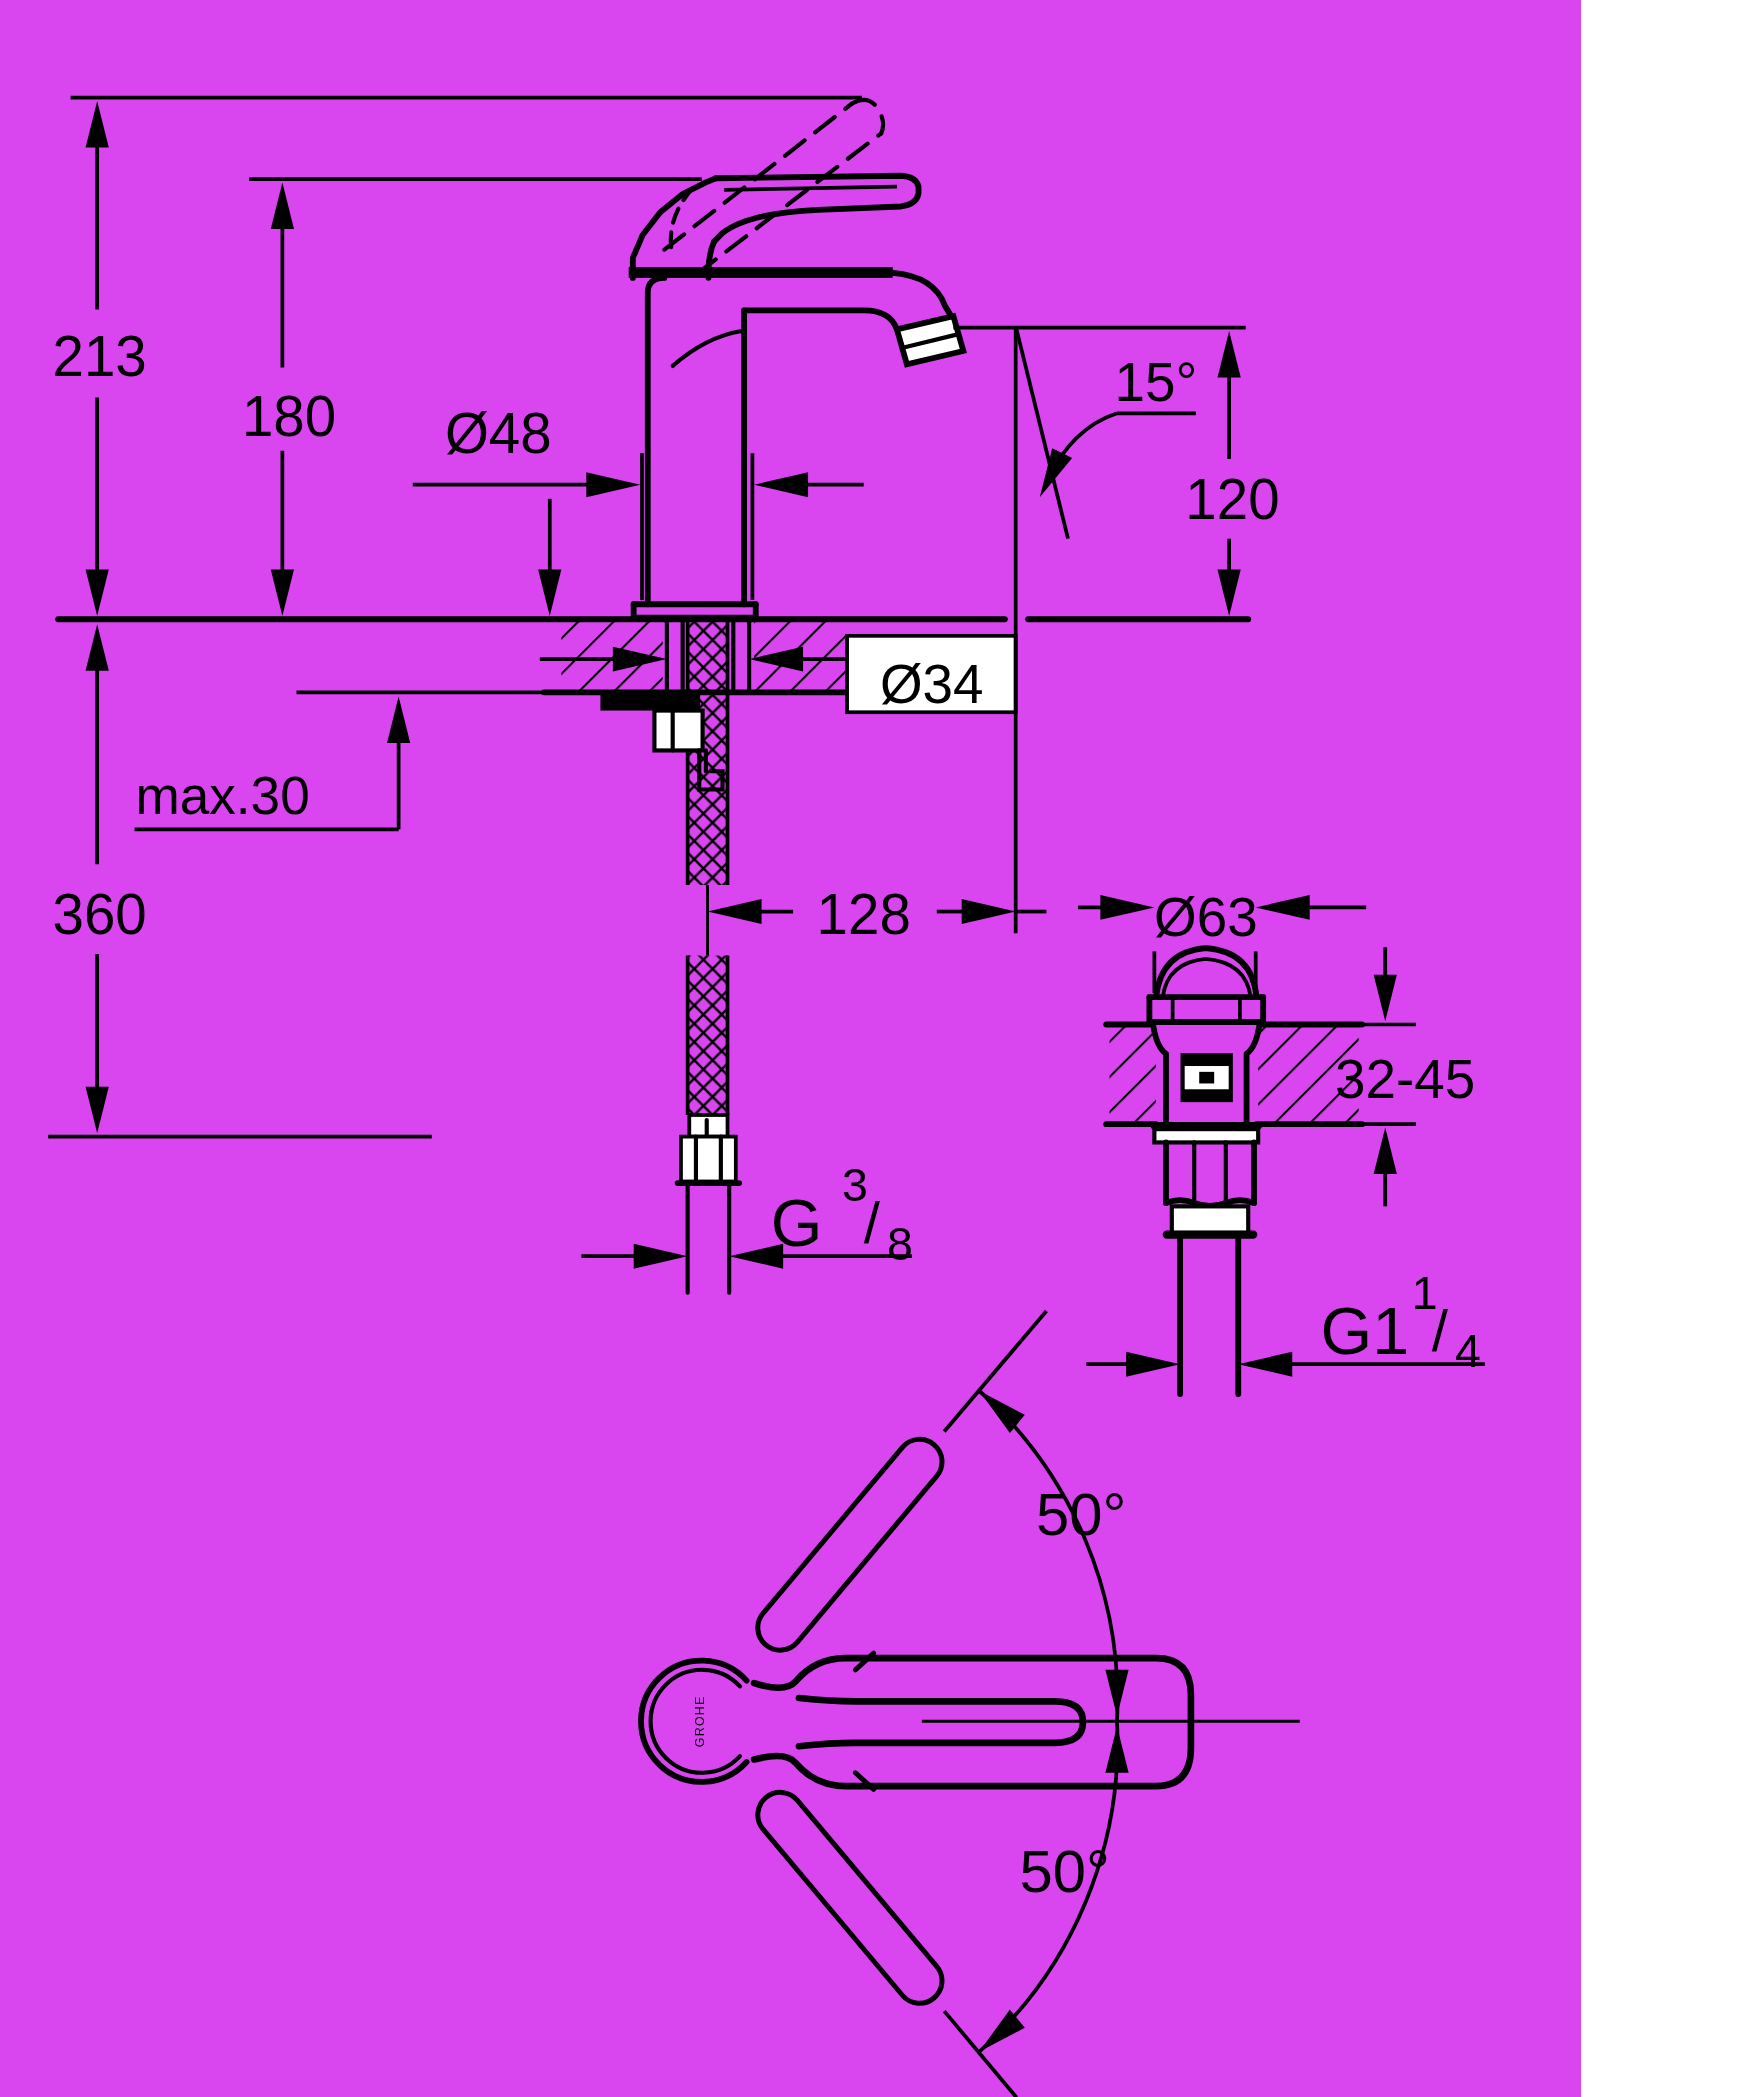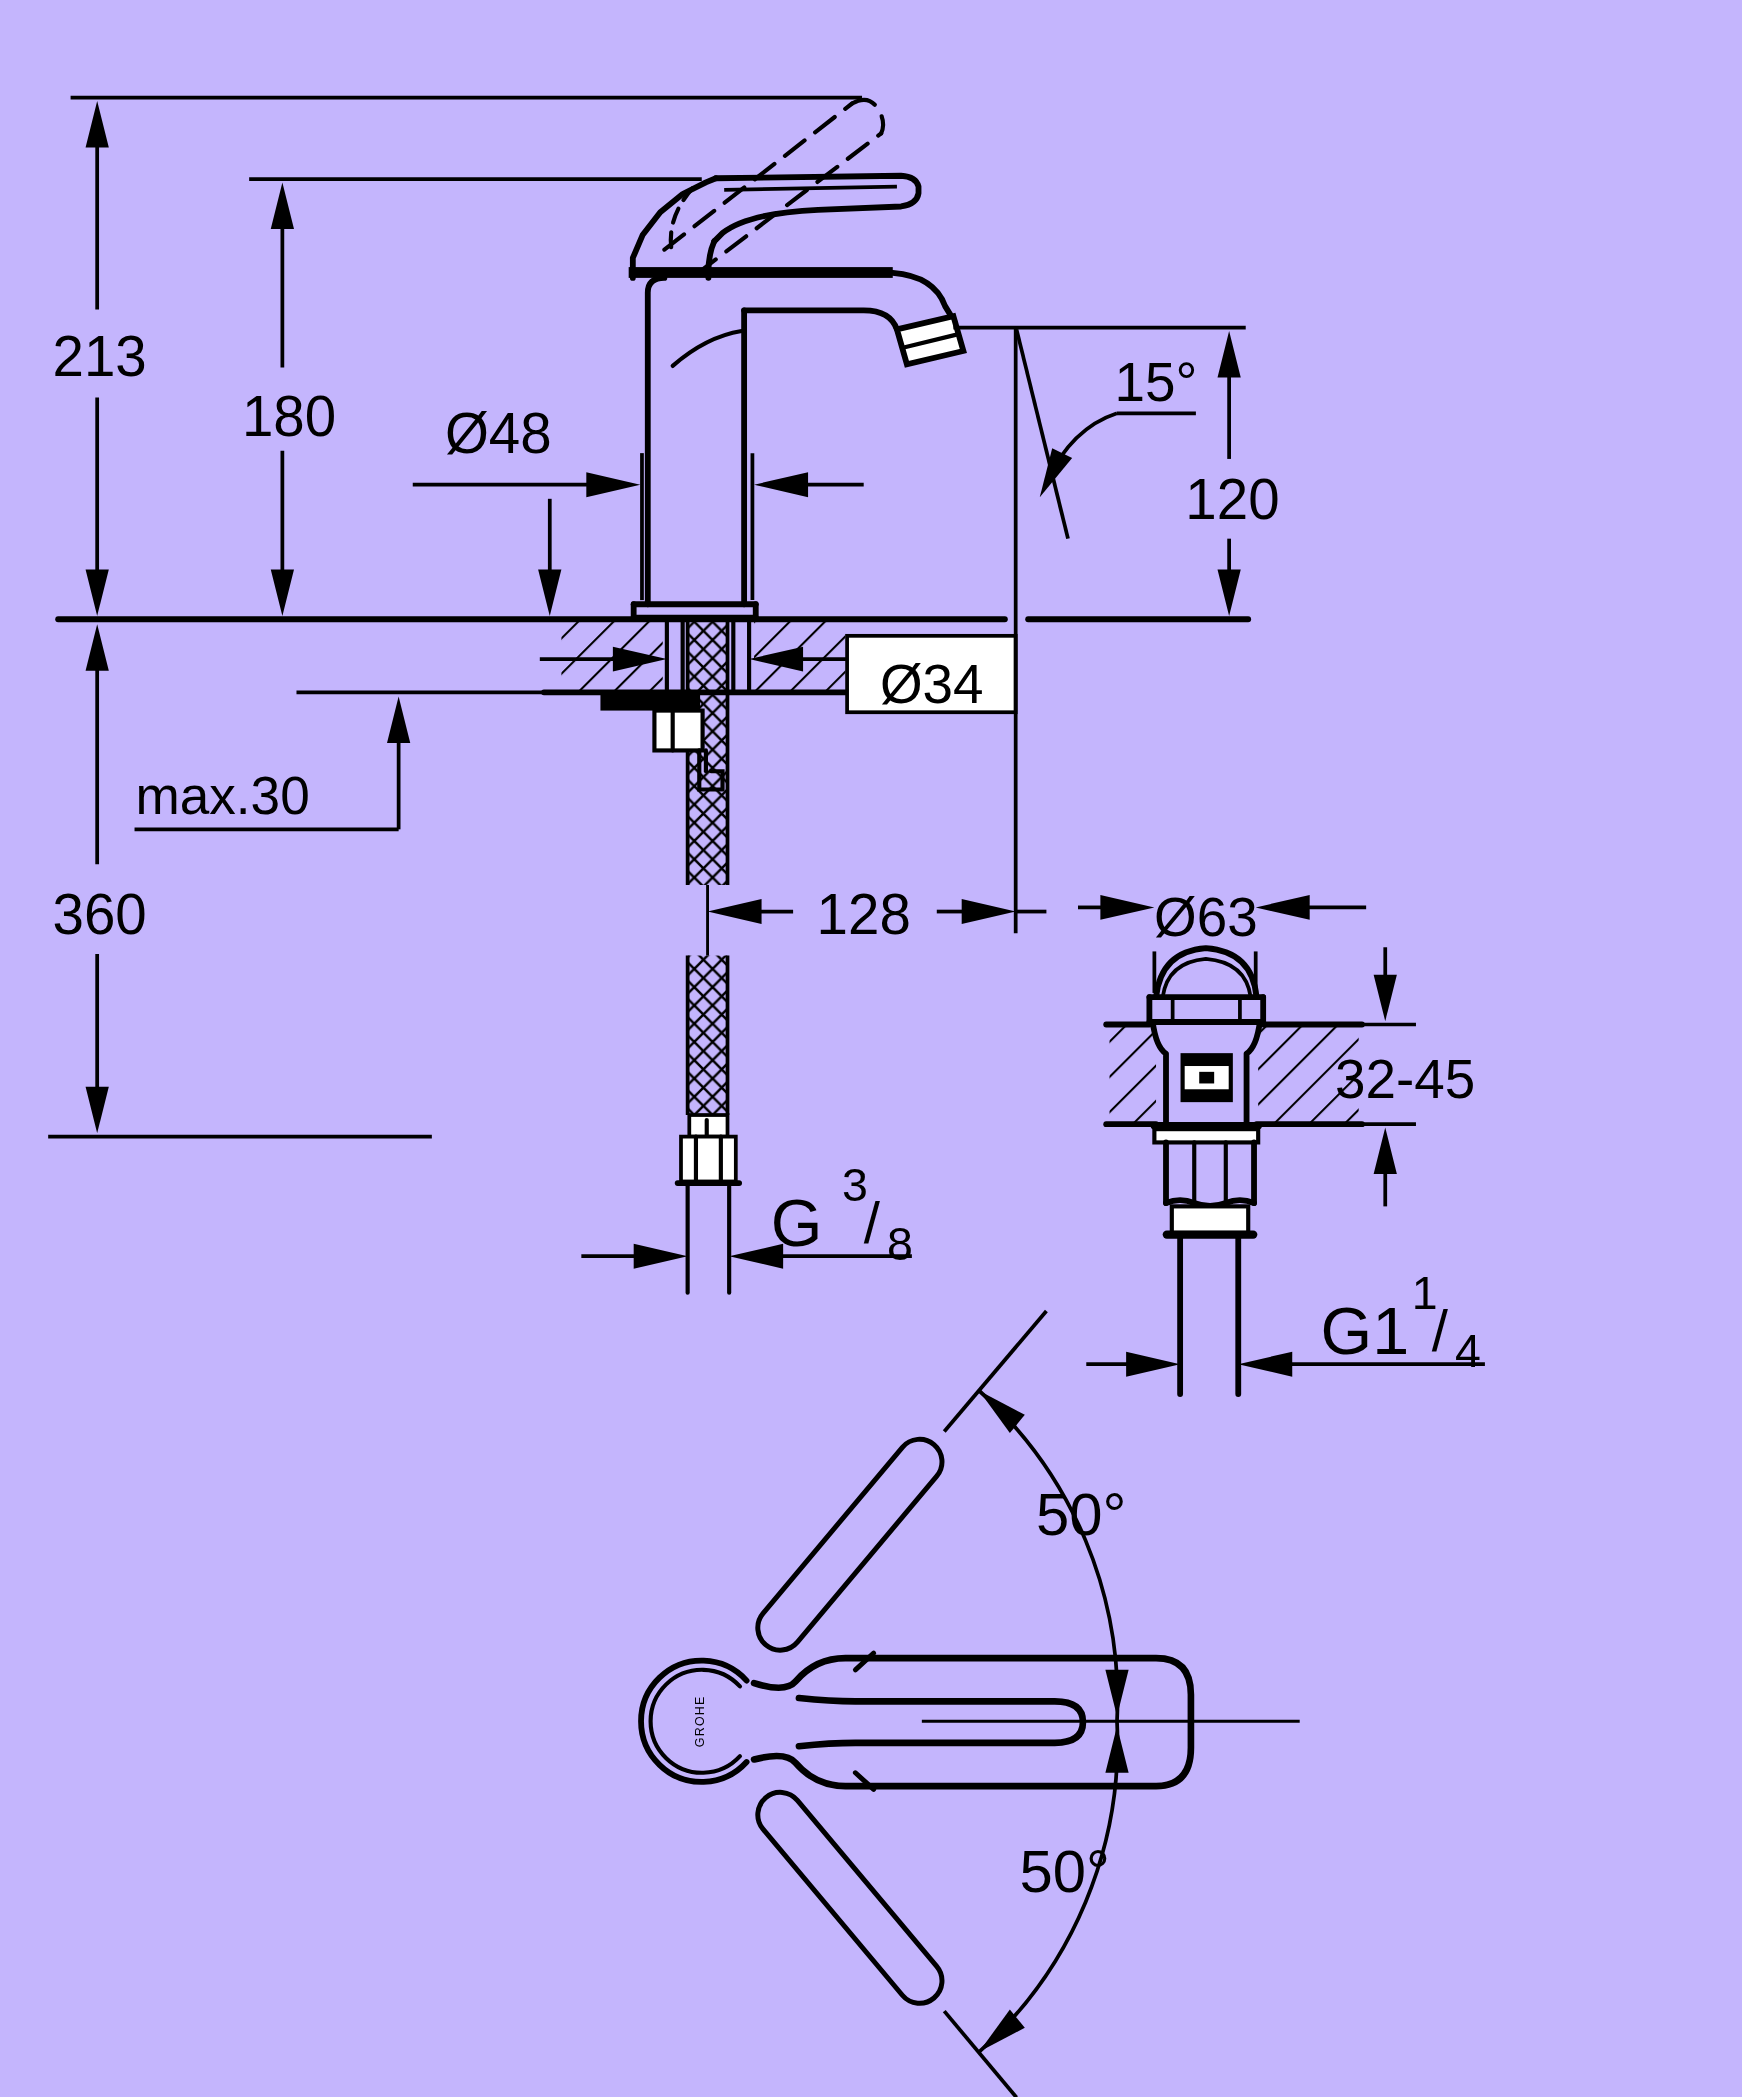--- a/index.html
+++ b/index.html
@@ -1,16 +1,16 @@
 <!DOCTYPE html>
 <html style="font-size:13.3px"><head>
 <meta charset="utf-8">
 <style>
   html,body{margin:0;padding:0;background:#ffffff;}
-  .stage{width:1742px;height:2098px;background:#c4b5fd;position:relative;}
+  .stage{width:1581px;height:2098px;background:#d946ef;position:relative;}
   svg{display:block;width:1749px;height:2098px;}
   text{font-family:"Liberation Sans", sans-serif; fill:#000; }
   .part{stroke:#000;stroke-width:7;fill:none;stroke-linecap:round;stroke-linejoin:round;}
   .part-thin{stroke:#000;stroke-width:5;fill:none;stroke-linecap:round;}
   .dim{stroke:#000;stroke-width:4.5;fill:none;stroke-linecap:butt;}
   .dim-thin{stroke:#000;stroke-width:3.5;fill:none;}
   .dash{stroke:#000;stroke-width:5;fill:none;stroke-dasharray:30 16;stroke-linecap:round;}
   .dash2{stroke:#000;stroke-width:5;fill:none;stroke-dasharray:18 12;stroke-linecap:round;}
   .arrow{fill:#000;stroke:none;}
   .blackfill{fill:#000;stroke:none;}

